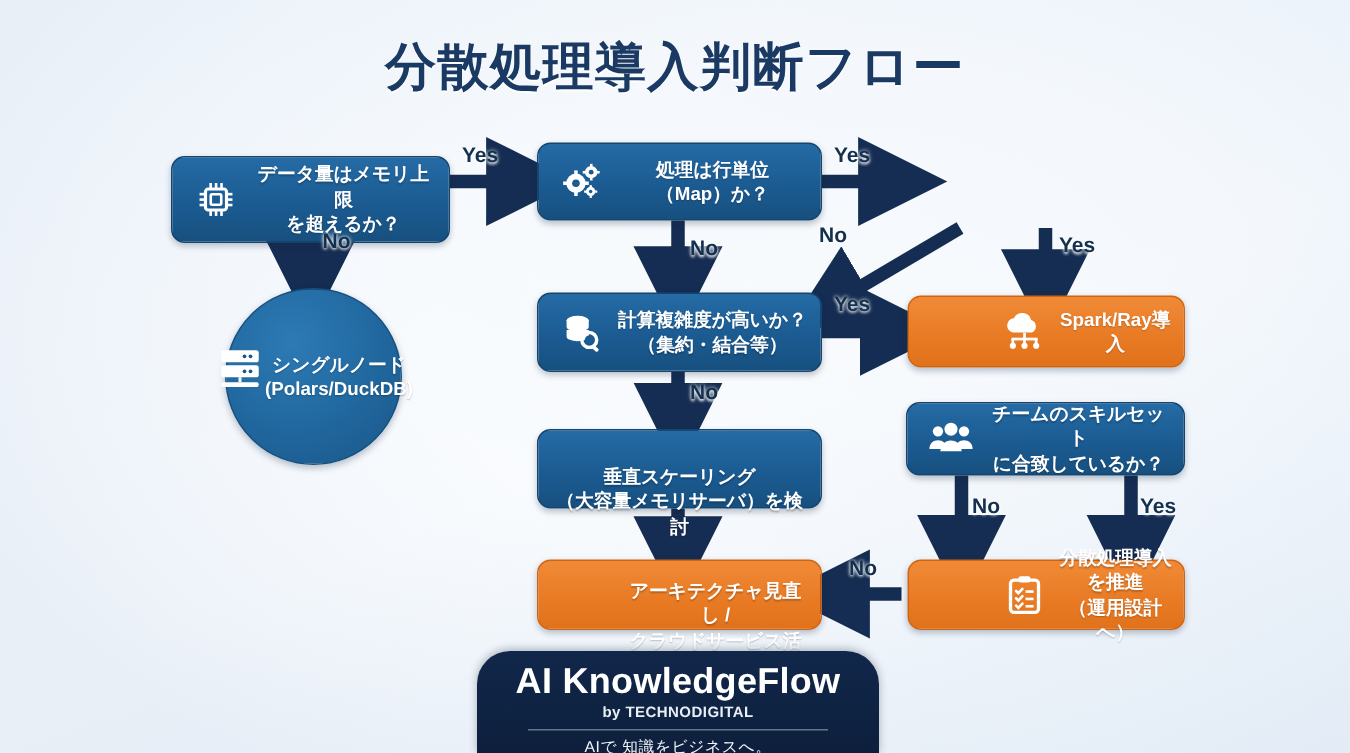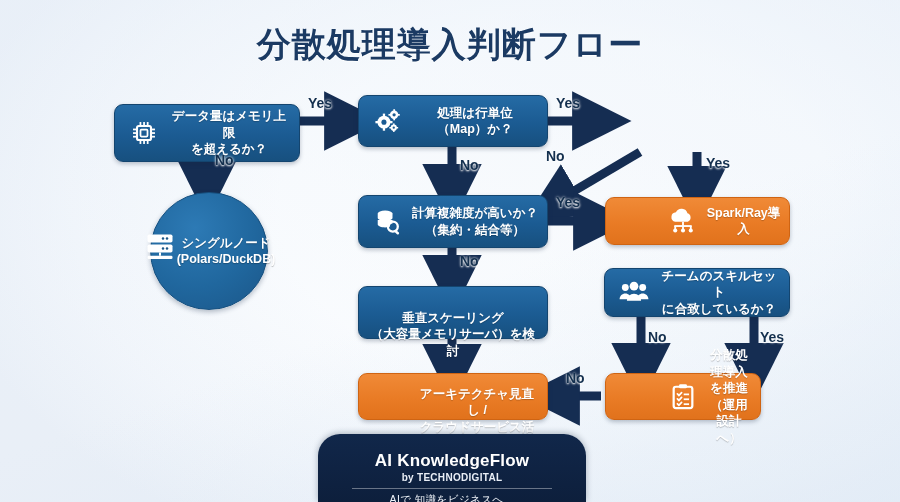--- a/index.html
+++ b/index.html
@@ -137,22 +137,22 @@
     width: 268px;
     height: 68px;
     background: linear-gradient(180deg, #11274a 0%, #0d1f3c 100%);
     border-top-left-radius: 22px;
     border-top-right-radius: 22px;
     color: #fff;
     text-align: center;
     box-shadow: 0 -1px 6px rgba(10,25,50,0.3);
   }
   #footer .f-title {
-    margin-top: 17px;
-    font-size: 17px;
+    margin-top: 7px;
+    font-size: 24px;
     font-weight: bold;
     letter-spacing: 0.2px;
   }
   #footer .f-sub {
     font-size: 10px;
     font-weight: bold;
     letter-spacing: 0.3px;
     margin-top: 1px;
     color: #e9eef6;
   }
@@ -342,21 +342,21 @@
     </span>
     <span class="label">チームのスキルセット
 に合致しているか？</span>
   </div>
 
   <div class="node orange no-icon" style="left:358px; top:373px; width:190px; height:47px;">
     <span class="label">アーキテクチャ見直し /
 クラウドサービス活用検討</span>
   </div>
 
-  <div class="node orange" style="left:605px; top:373px; width:156px; height:47px;">
+  <div class="node orange" style="left:605px; top:373px; width:185px; height:47px;">
     <span class="icon-wrap">
       <svg width="28" height="28" viewBox="0 0 22 24" fill="#ffffff">
         <rect x="3" y="3.2" width="16" height="18.4" rx="2" fill="none" stroke="#ffffff" stroke-width="1.9"></rect>
         <rect x="7.6" y="1" width="6.8" height="3.6" rx="1.2"></rect>
         <g stroke="#ffffff" stroke-width="1.5" stroke-linecap="round" fill="none">
           <path d="M6.2 9.4 l1.3 1.3 l2.3 -2.5"></path>
           <path d="M6.2 13.6 l1.3 1.3 l2.3 -2.5"></path>
           <path d="M6.2 17.8 l1.3 1.3 l2.3 -2.5"></path>
         </g>
         <g fill="#ffffff">

